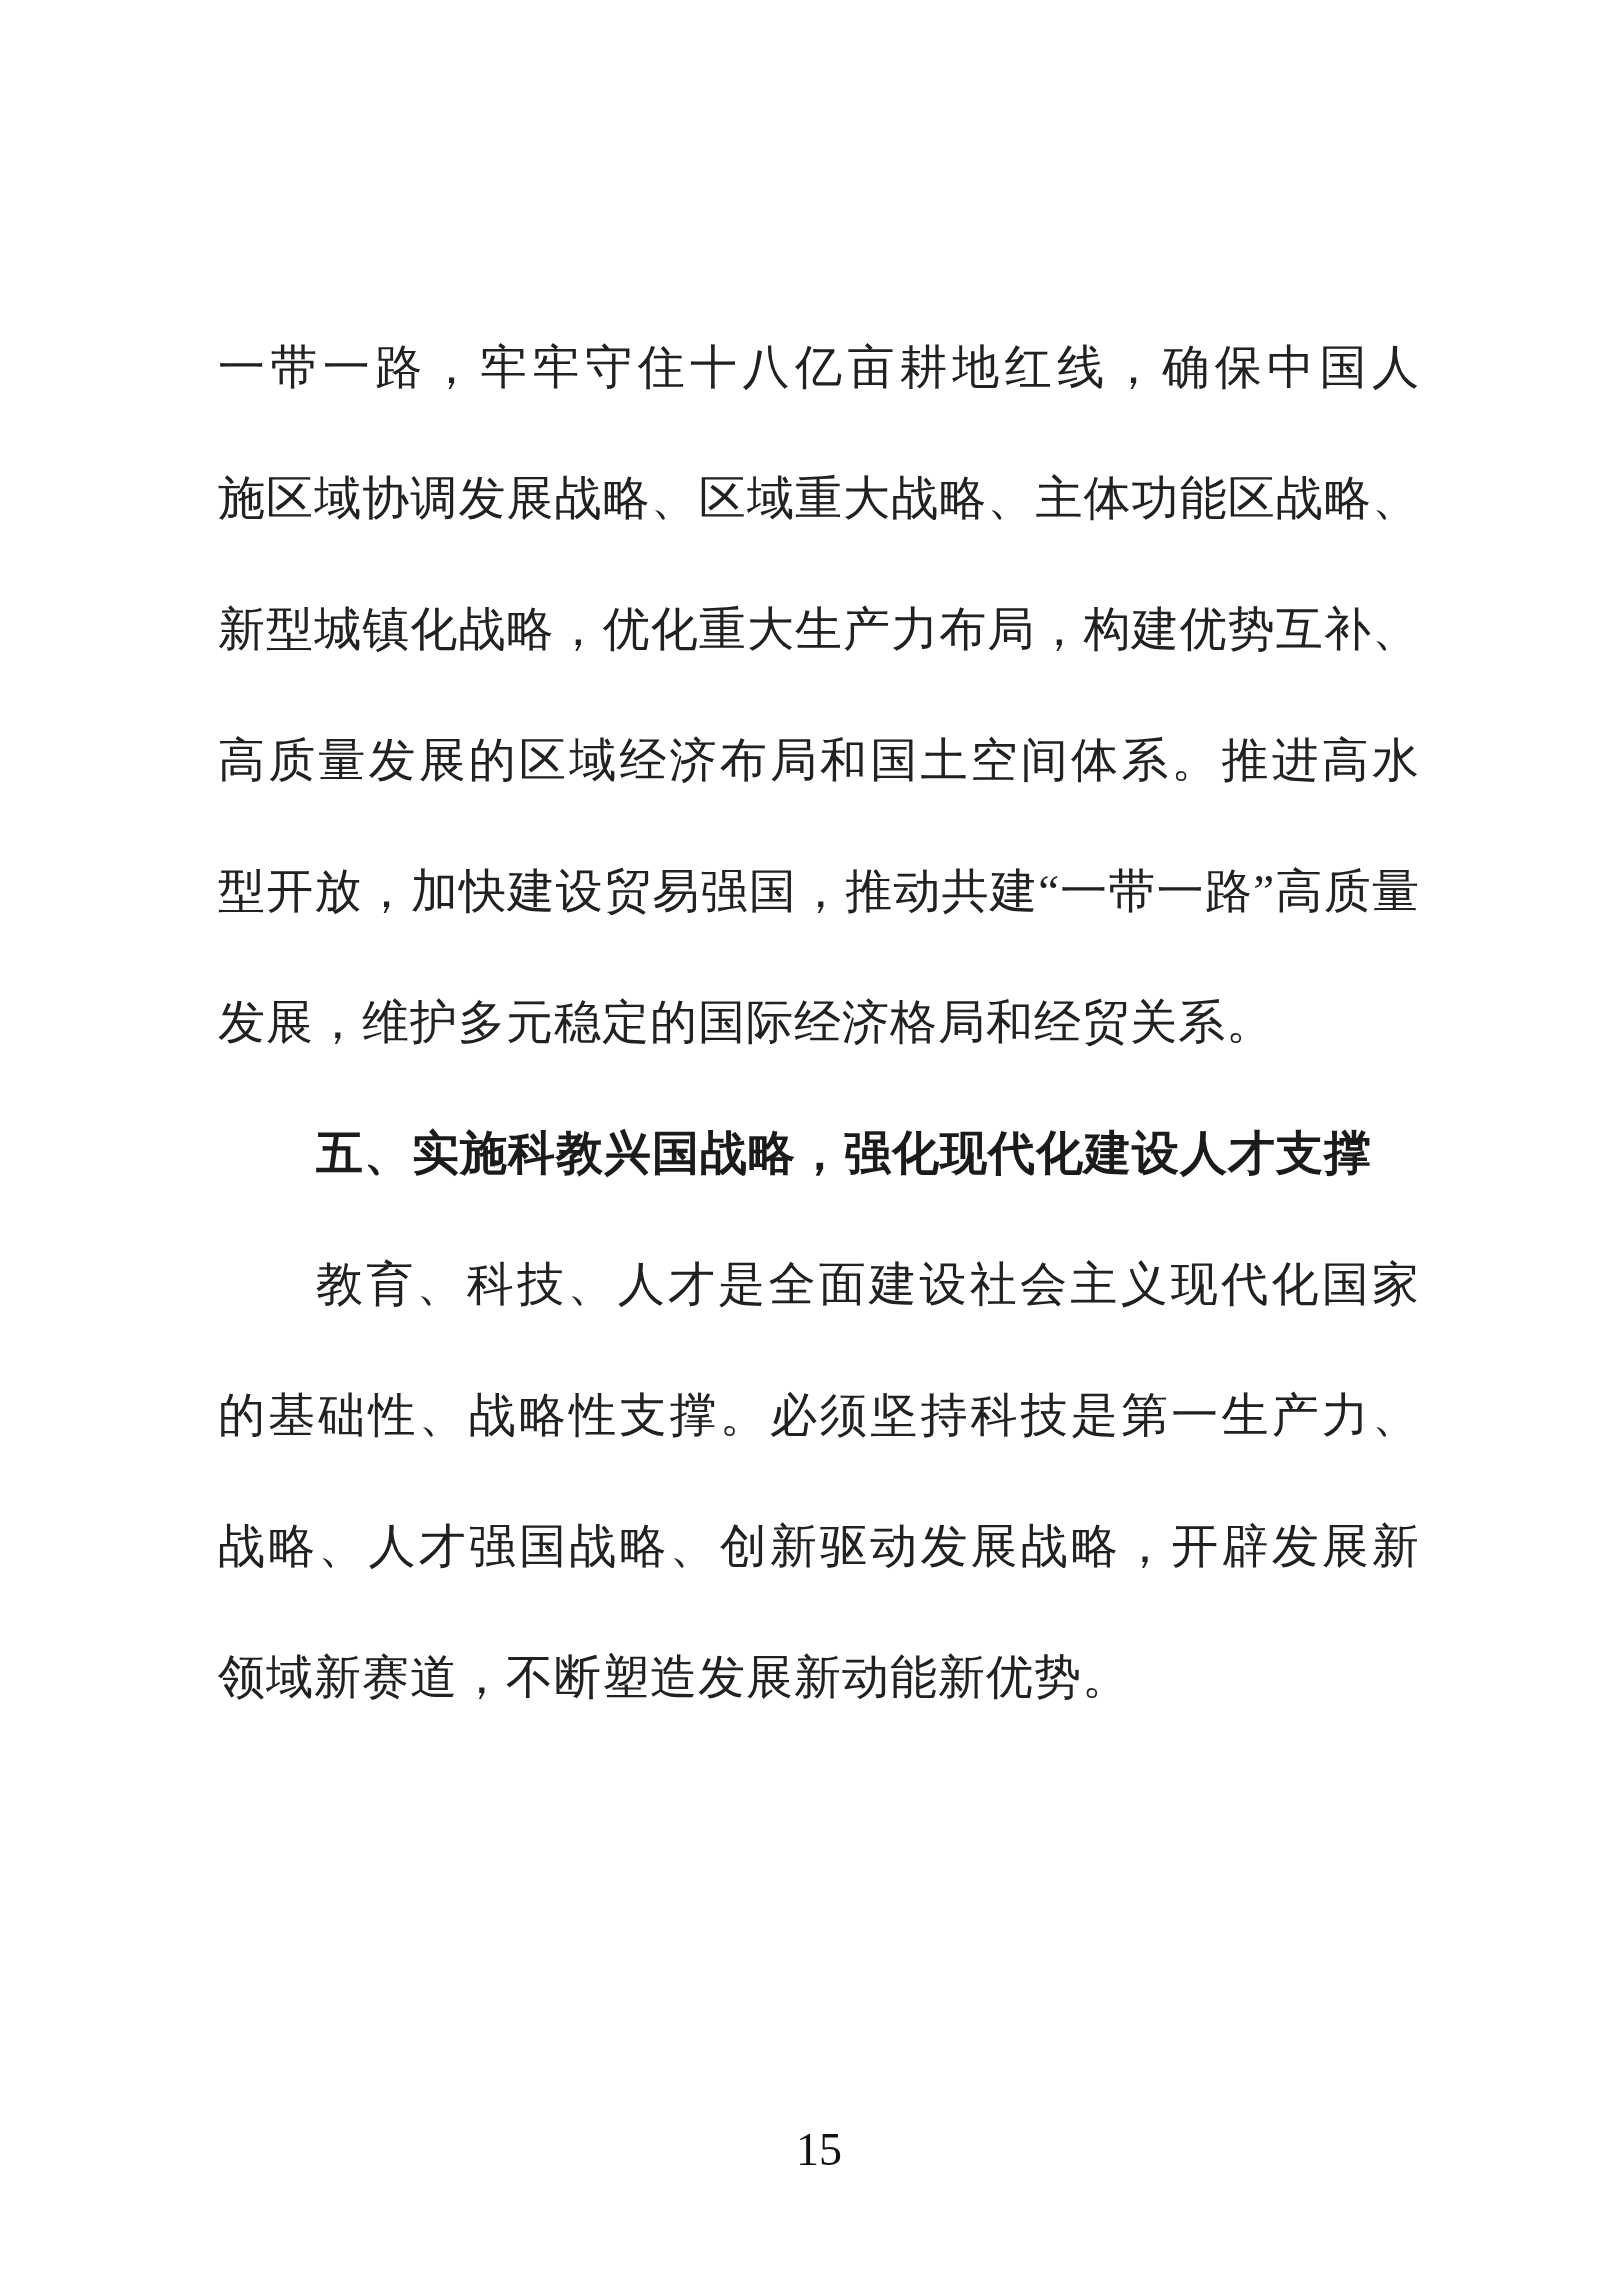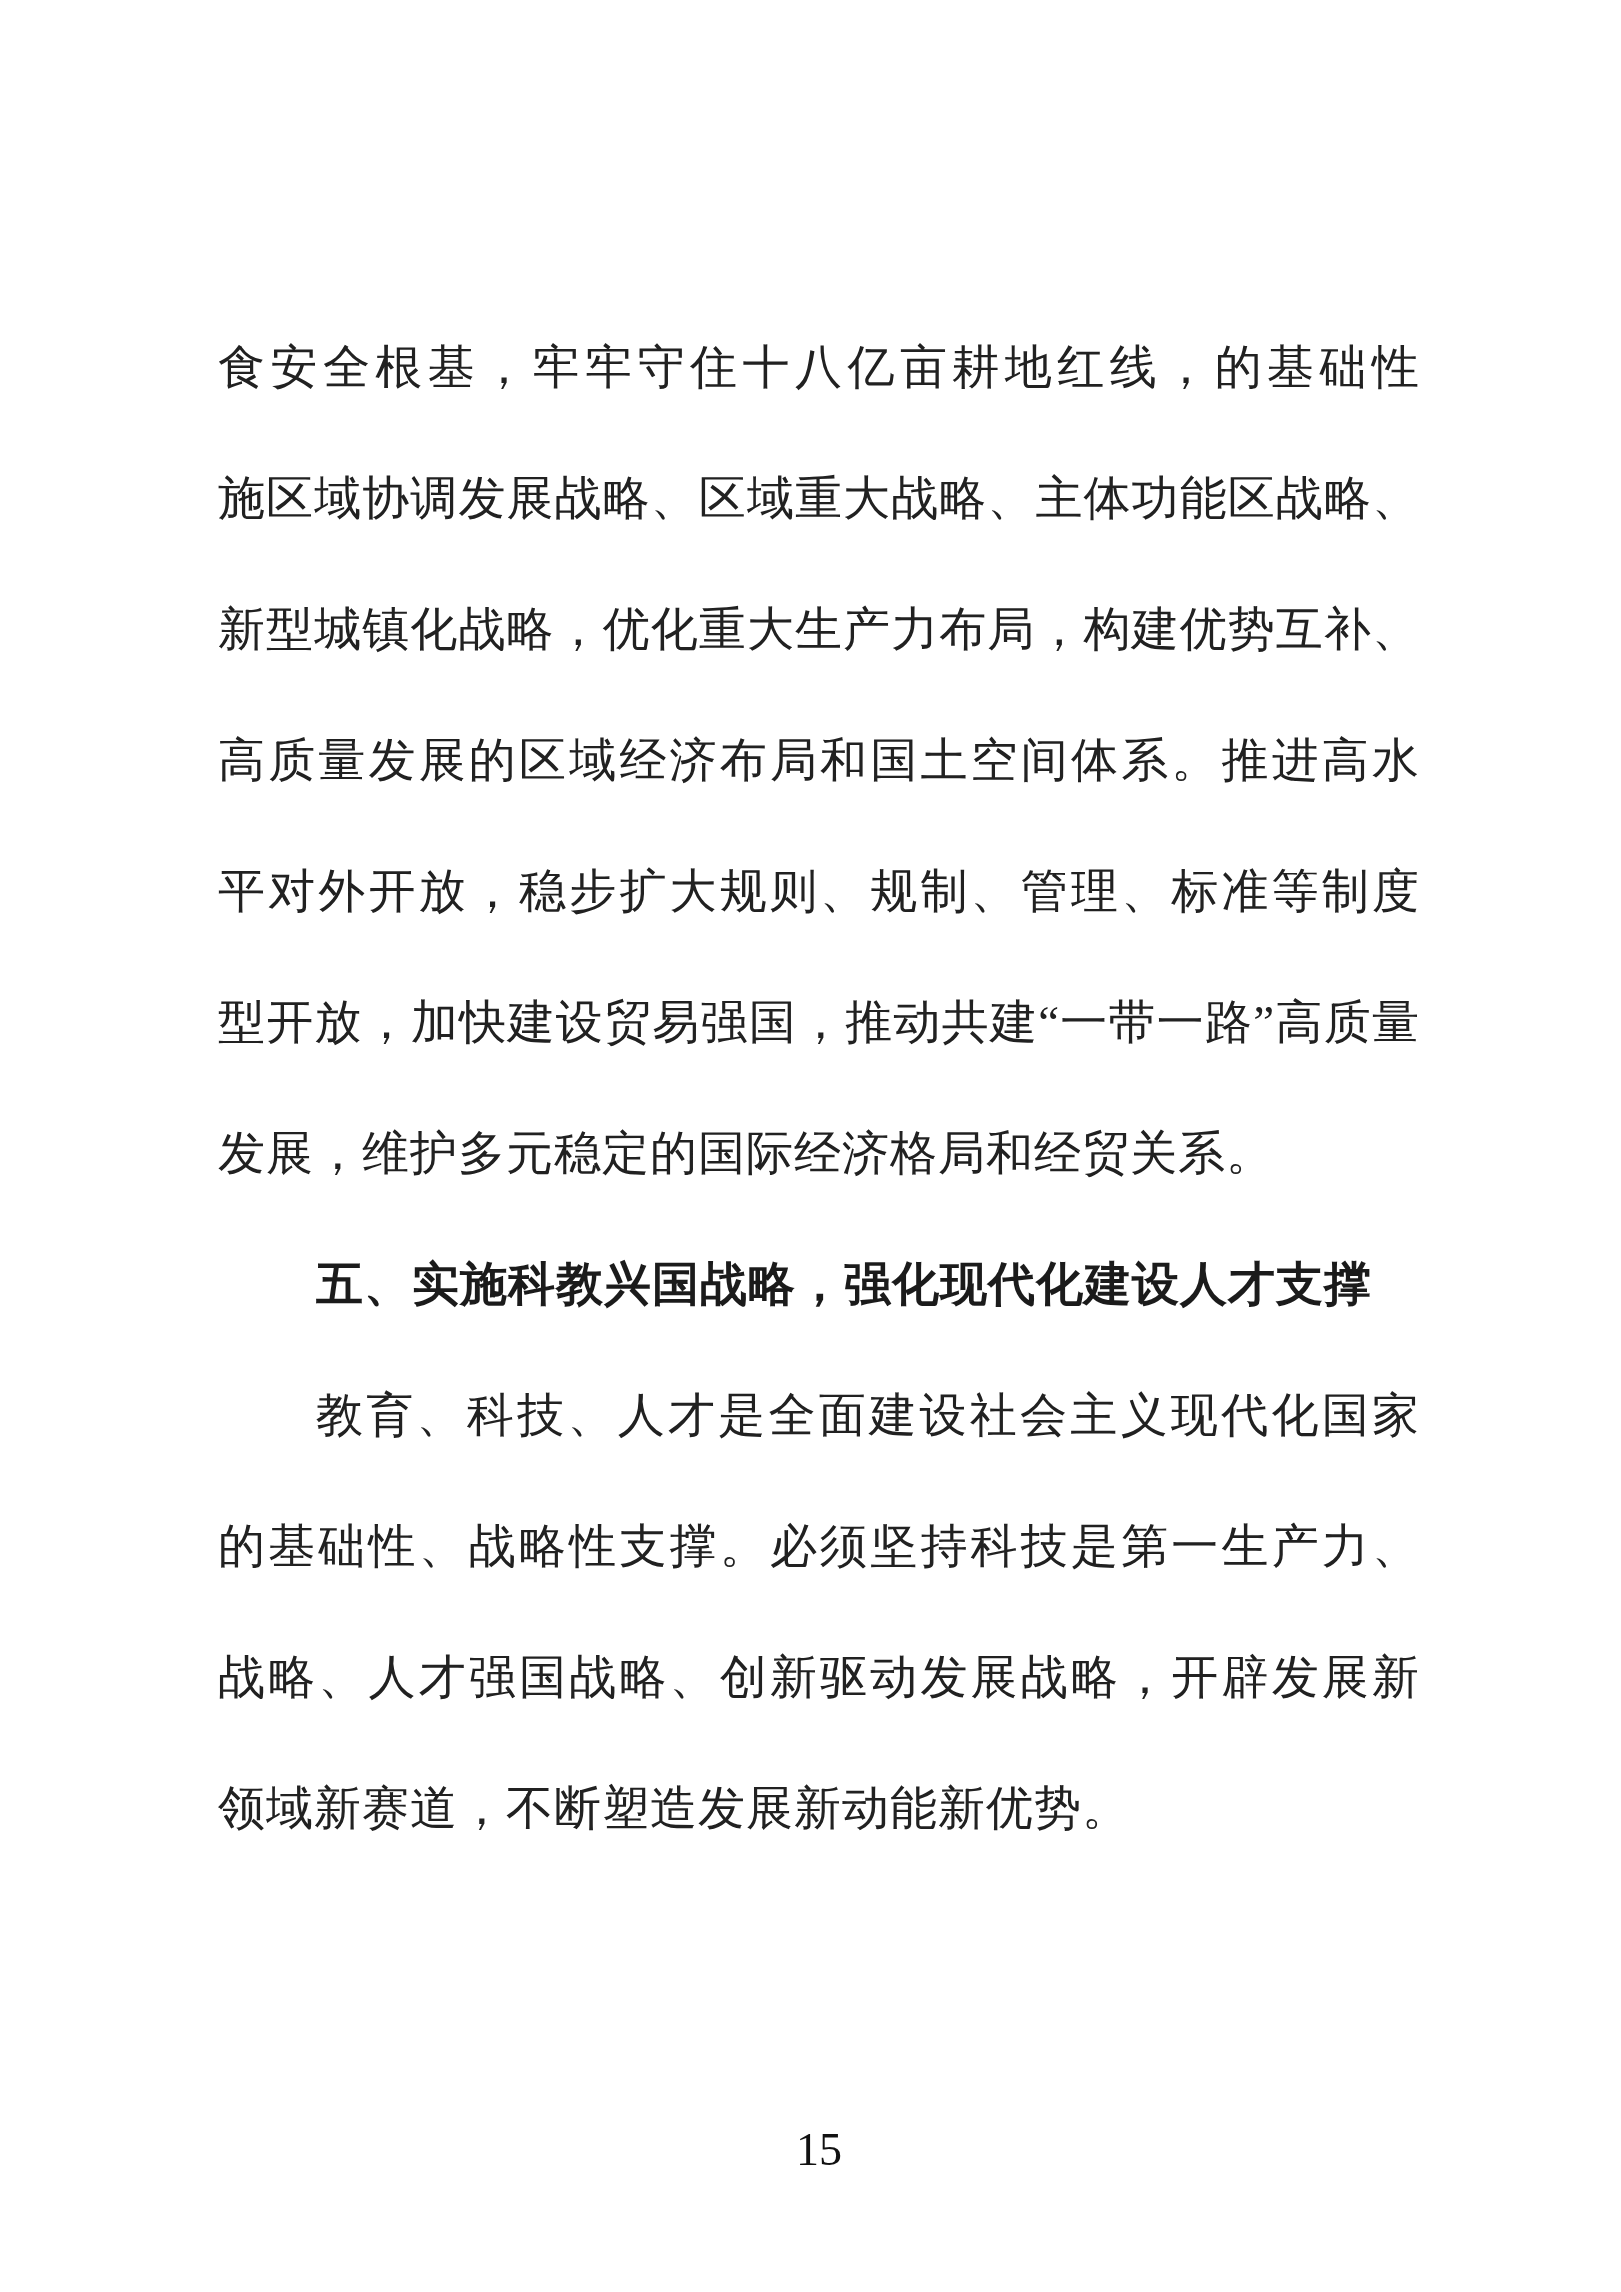--- a/index.html
+++ b/index.html
@@ -50,25 +50,24 @@
     font-size:46px;
     line-height:69px;
     color:#111111;
   }
 </style>
 </head>
 <body>
 
 <div class="page">
   <main class="text-block">
-    <p class="line">食安全根基，牢牢守住十八亿亩耕地红线，的基础性</p>
+    <p class="line">一带一路，牢牢守住十八亿亩耕地红线，确保中国人</p>
     <p class="line">施区域协调发展战略、区域重大战略、主体功能区战略、</p>
     <p class="line">新型城镇化战略，优化重大生产力布局，构建优势互补、</p>
     <p class="line">高质量发展的区域经济布局和国土空间体系。推进高水</p>
-    <p class="line">平对外开放，稳步扩大规则、规制、管理、标准等制度</p>
     <p class="line">型开放，加快建设贸易强国，推动共建“一带一路”高质量</p>
     <p class="line para-end">发展，维护多元稳定的国际经济格局和经贸关系。</p>
     <p class="line heading indent para-end">五、实施科教兴国战略，强化现代化建设人才支撑</p>
     <p class="line indent">教育、科技、人才是全面建设社会主义现代化国家</p>
     <p class="line">的基础性、战略性支撑。必须坚持科技是第一生产力、</p>
     <p class="line">战略、人才强国战略、创新驱动发展战略，开辟发展新</p>
     <p class="line para-end">领域新赛道，不断塑造发展新动能新优势。</p>
 
   </main>
 

